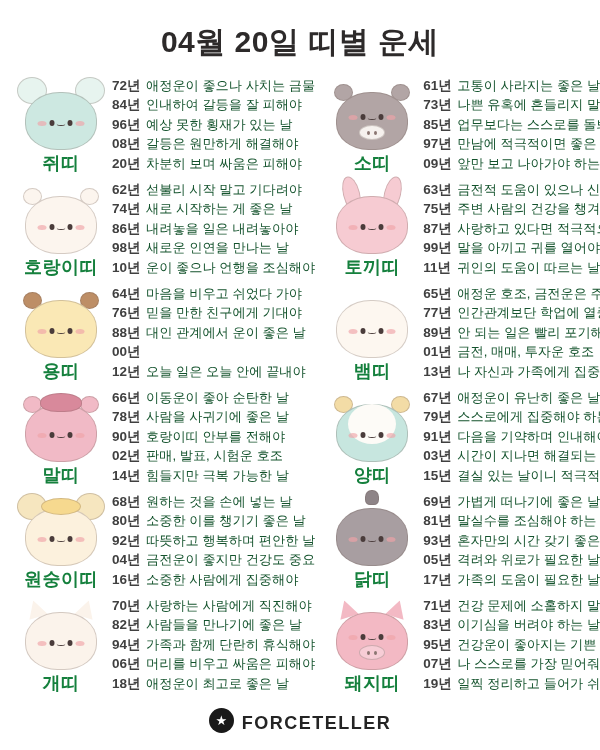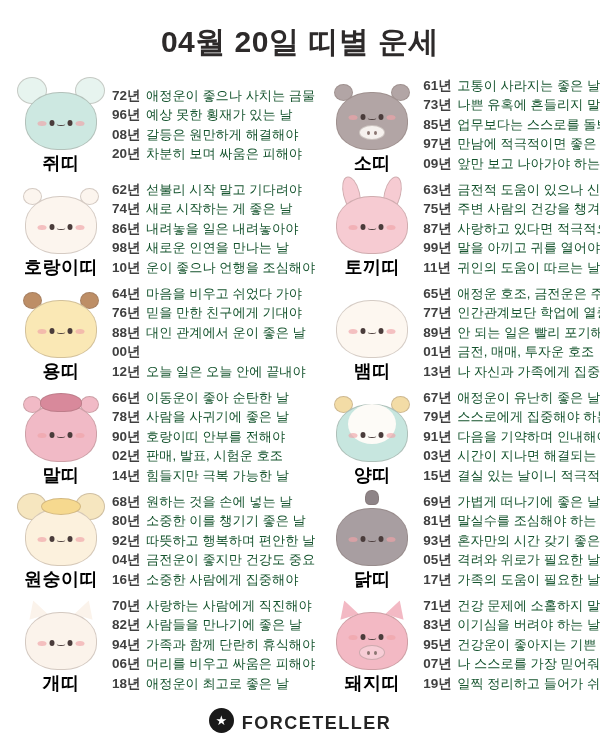--- a/index.html
+++ b/index.html
@@ -7,21 +7,21 @@
   body { width:600px; height:750px; overflow:hidden; color:#3d3939; }
 
   .page { width:600px; height:750px; display:flex; flex-direction:column; padding:14px 8px 8px; }
 
   h1.title { text-align:center; font-size:30px; font-weight:bold; color:#2d2a2a; letter-spacing:0.5px; margin:8px 0 10px; }
 
   .grid { flex:1; display:grid; grid-template-columns:1fr 1fr; grid-auto-rows:104px; column-gap:4px; padding:0 2px; }
 
   .card { display:flex; align-items:center; }
   .char-col { width:102px; flex:none; display:flex; flex-direction:column; align-items:center; justify-content:flex-end; height:100%; padding-bottom:2px; }
-  .label { font-size:18px; font-weight:bold; color:#000000; margin-top:1px; letter-spacing:0.5px; }
+  .label { font-size:18px; font-weight:bold; color:#15803d; margin-top:1px; letter-spacing:0.5px; }
 
   .fortunes { flex:1; display:flex; flex-direction:column; justify-content:center; gap:1px; padding-right:2px; }
   .fortune-line { display:flex; align-items:baseline; line-height:18.5px; white-space:nowrap; }
   .year { font-weight:bold; font-size:13.5px; color:#404040; width:34px; flex:none; }
   .text { font-size:13.2px; color:#14532d; }
 
   
   .char { position:relative; width:90px; height:74px; flex:none; }
   .char .body { position:absolute; left:50%; transform:translateX(-50%); bottom:0; width:72px; height:58px;
                 background:var(--body); border:1.5px solid rgba(110,92,86,.28); border-radius:48% 48% 45% 45%; }
@@ -80,20 +80,24 @@
 
       </div>
       <div class="label">쥐띠</div>
     </div>
     <div class="fortunes">
           <div class="fortune-line">
             <span class="year">72년</span>
             <span class="text">애정운이 좋으나 사치는 금물</span>
           </div>
           <div class="fortune-line">
+            <span class="year">84년</span>
+            <span class="text">인내하여 갈등을 잘 피해야</span>
+          </div>
+          <div class="fortune-line">
             <span class="year">96년</span>
             <span class="text">예상 못한 횡재가 있는 날</span>
           </div>
           <div class="fortune-line">
             <span class="year">08년</span>
             <span class="text">갈등은 원만하게 해결해야</span>
           </div>
           <div class="fortune-line">
             <span class="year">20년</span>
             <span class="text">차분히 보며 싸움은 피해야</span>

